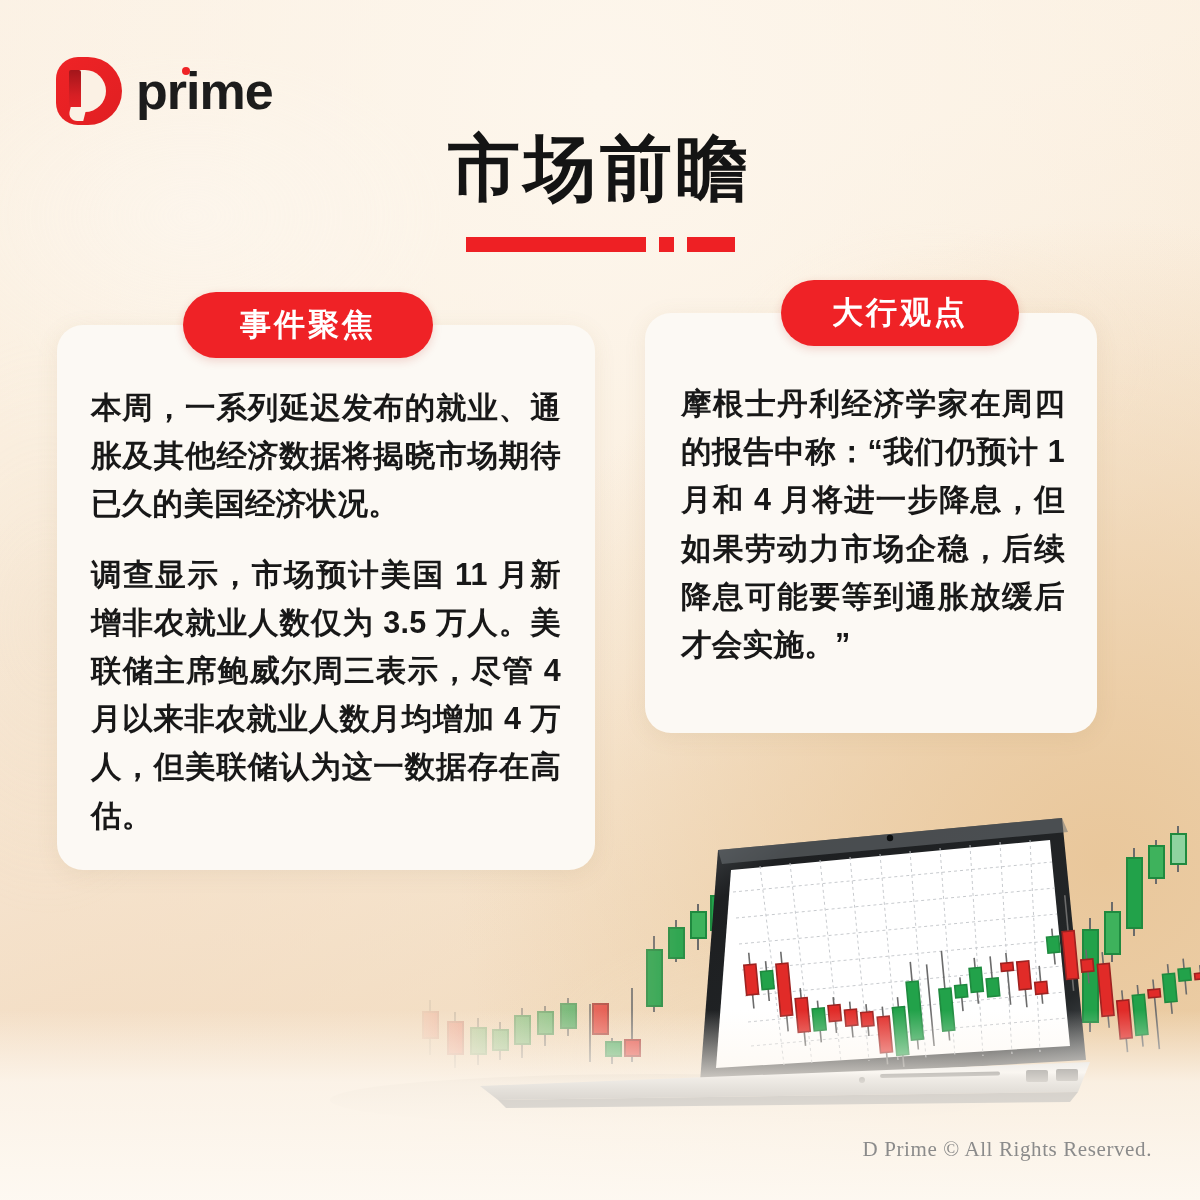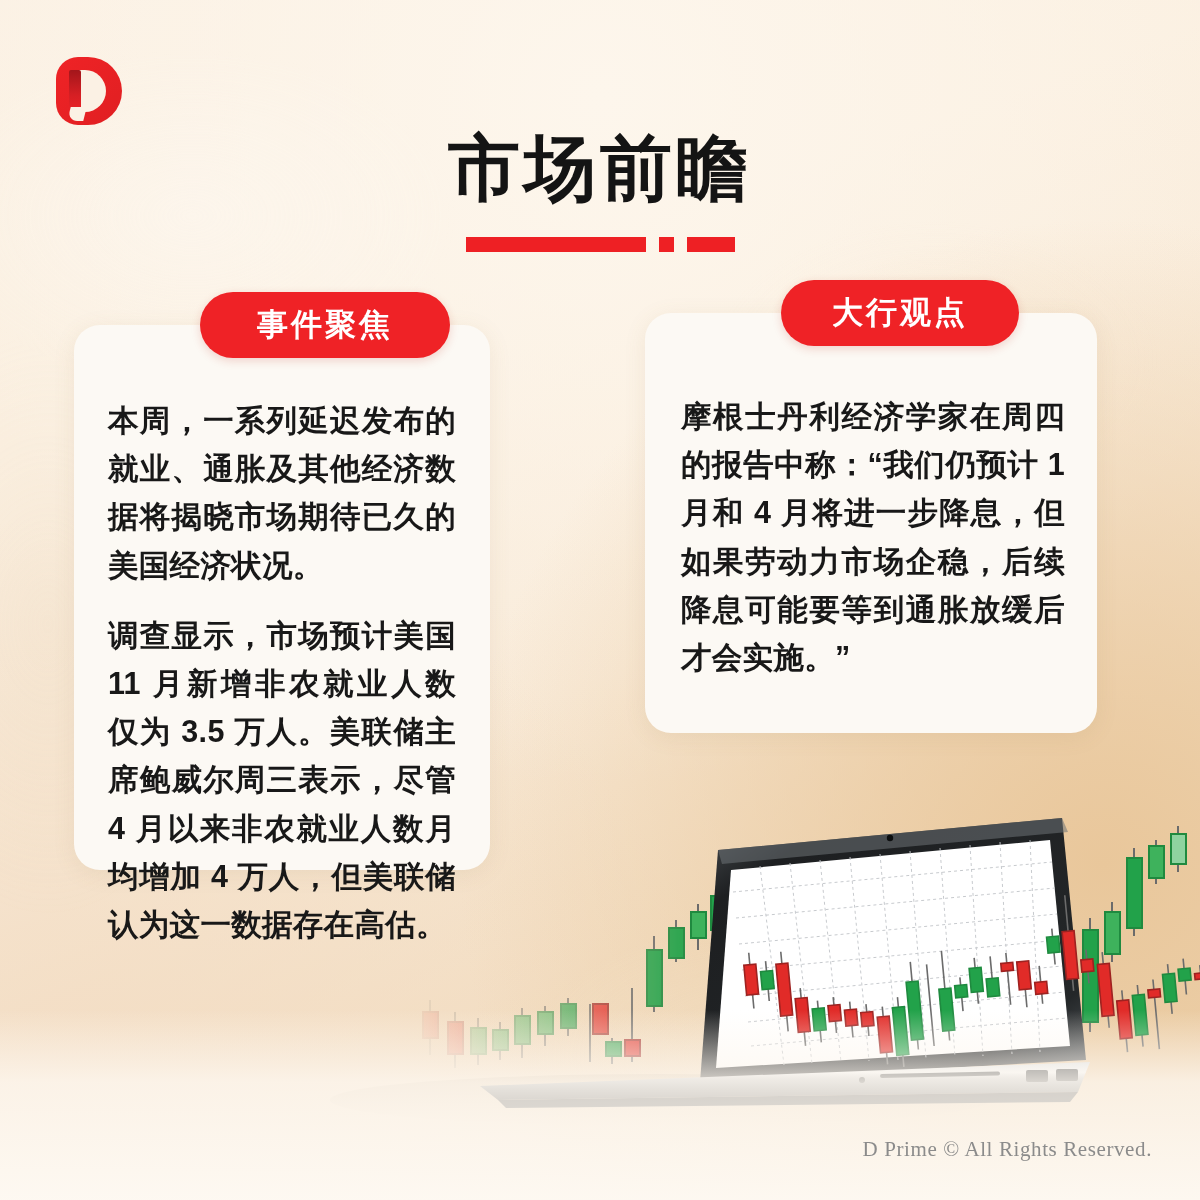--- a/index.html
+++ b/index.html
@@ -66,36 +66,36 @@
   #title-divider i{ display:block; height:15px; background:#ee2024; }
   #title-divider .seg-long{ width:180px; }
   #title-divider .seg-dot{ width:15px; }
   #title-divider .seg-mid{ width:48px; }
 
   
   .card{
     position:absolute; background:#fcf9f4; border-radius:26px;
     box-shadow:0 4px 22px rgba(150,115,70,.10);
   }
-  #card-left{ left:74px; top:325px; width:416px; height:545px; }
+  #card-left{ left:57px; top:325px; width:538px; height:545px; }
   #card-right{ left:645px; top:313px; width:452px; height:420px; }
 
   .pill{
     position:absolute; top:-33px; height:66px; border-radius:33px;
     background:#ef2226; display:flex; align-items:center; justify-content:center;
     box-shadow:0 3px 10px rgba(190,40,30,.18);
   }
   .pill span{ color:#fff; font-size:31px; font-weight:700; letter-spacing:3px; }
   #pill-left{ left:126px; width:250px; }
   #pill-right{ left:136px; width:238px; }
 
   .card-body{ padding:58px 34px 0 34px; }
   .para{
     font-size:30.5px; line-height:1.58; color:#181818; font-weight:600;
-    letter-spacing:.3px; text-align:justify;margin-top:13px;
+    letter-spacing:.3px; text-align:justify;
   }
   .para + .para{ margin-top:22px; }
   #card-right .card-body{ padding-top:66px; padding-left:36px; padding-right:32px; }
 
   
   #art{ position:absolute; left:0; top:800px; width:1200px; height:400px; }
   #art svg{ display:block; width:1200px; height:400px; }
 
   
   #footer{
@@ -303,20 +303,24 @@
 
 <div id="bg-bottom-wash"></div>
 
 <div id="logo">
   <div class="logo-mark">
     <div class="d-outer"></div>
     <div class="d-inner"></div>
     <div class="d-stem"></div>
     <div class="d-notch"></div>
   </div>
+  <div class="logo-word">
+    <span>prime</span>
+    <i class="dot"></i>
+  </div>
 </div>
 
 <div id="title-block">
   <div id="page-title">市场前瞻</div>
   <div id="title-divider">
     <i class="seg-long"></i>
     <i class="seg-dot"></i>
     <i class="seg-mid"></i>
   </div>
 </div>

